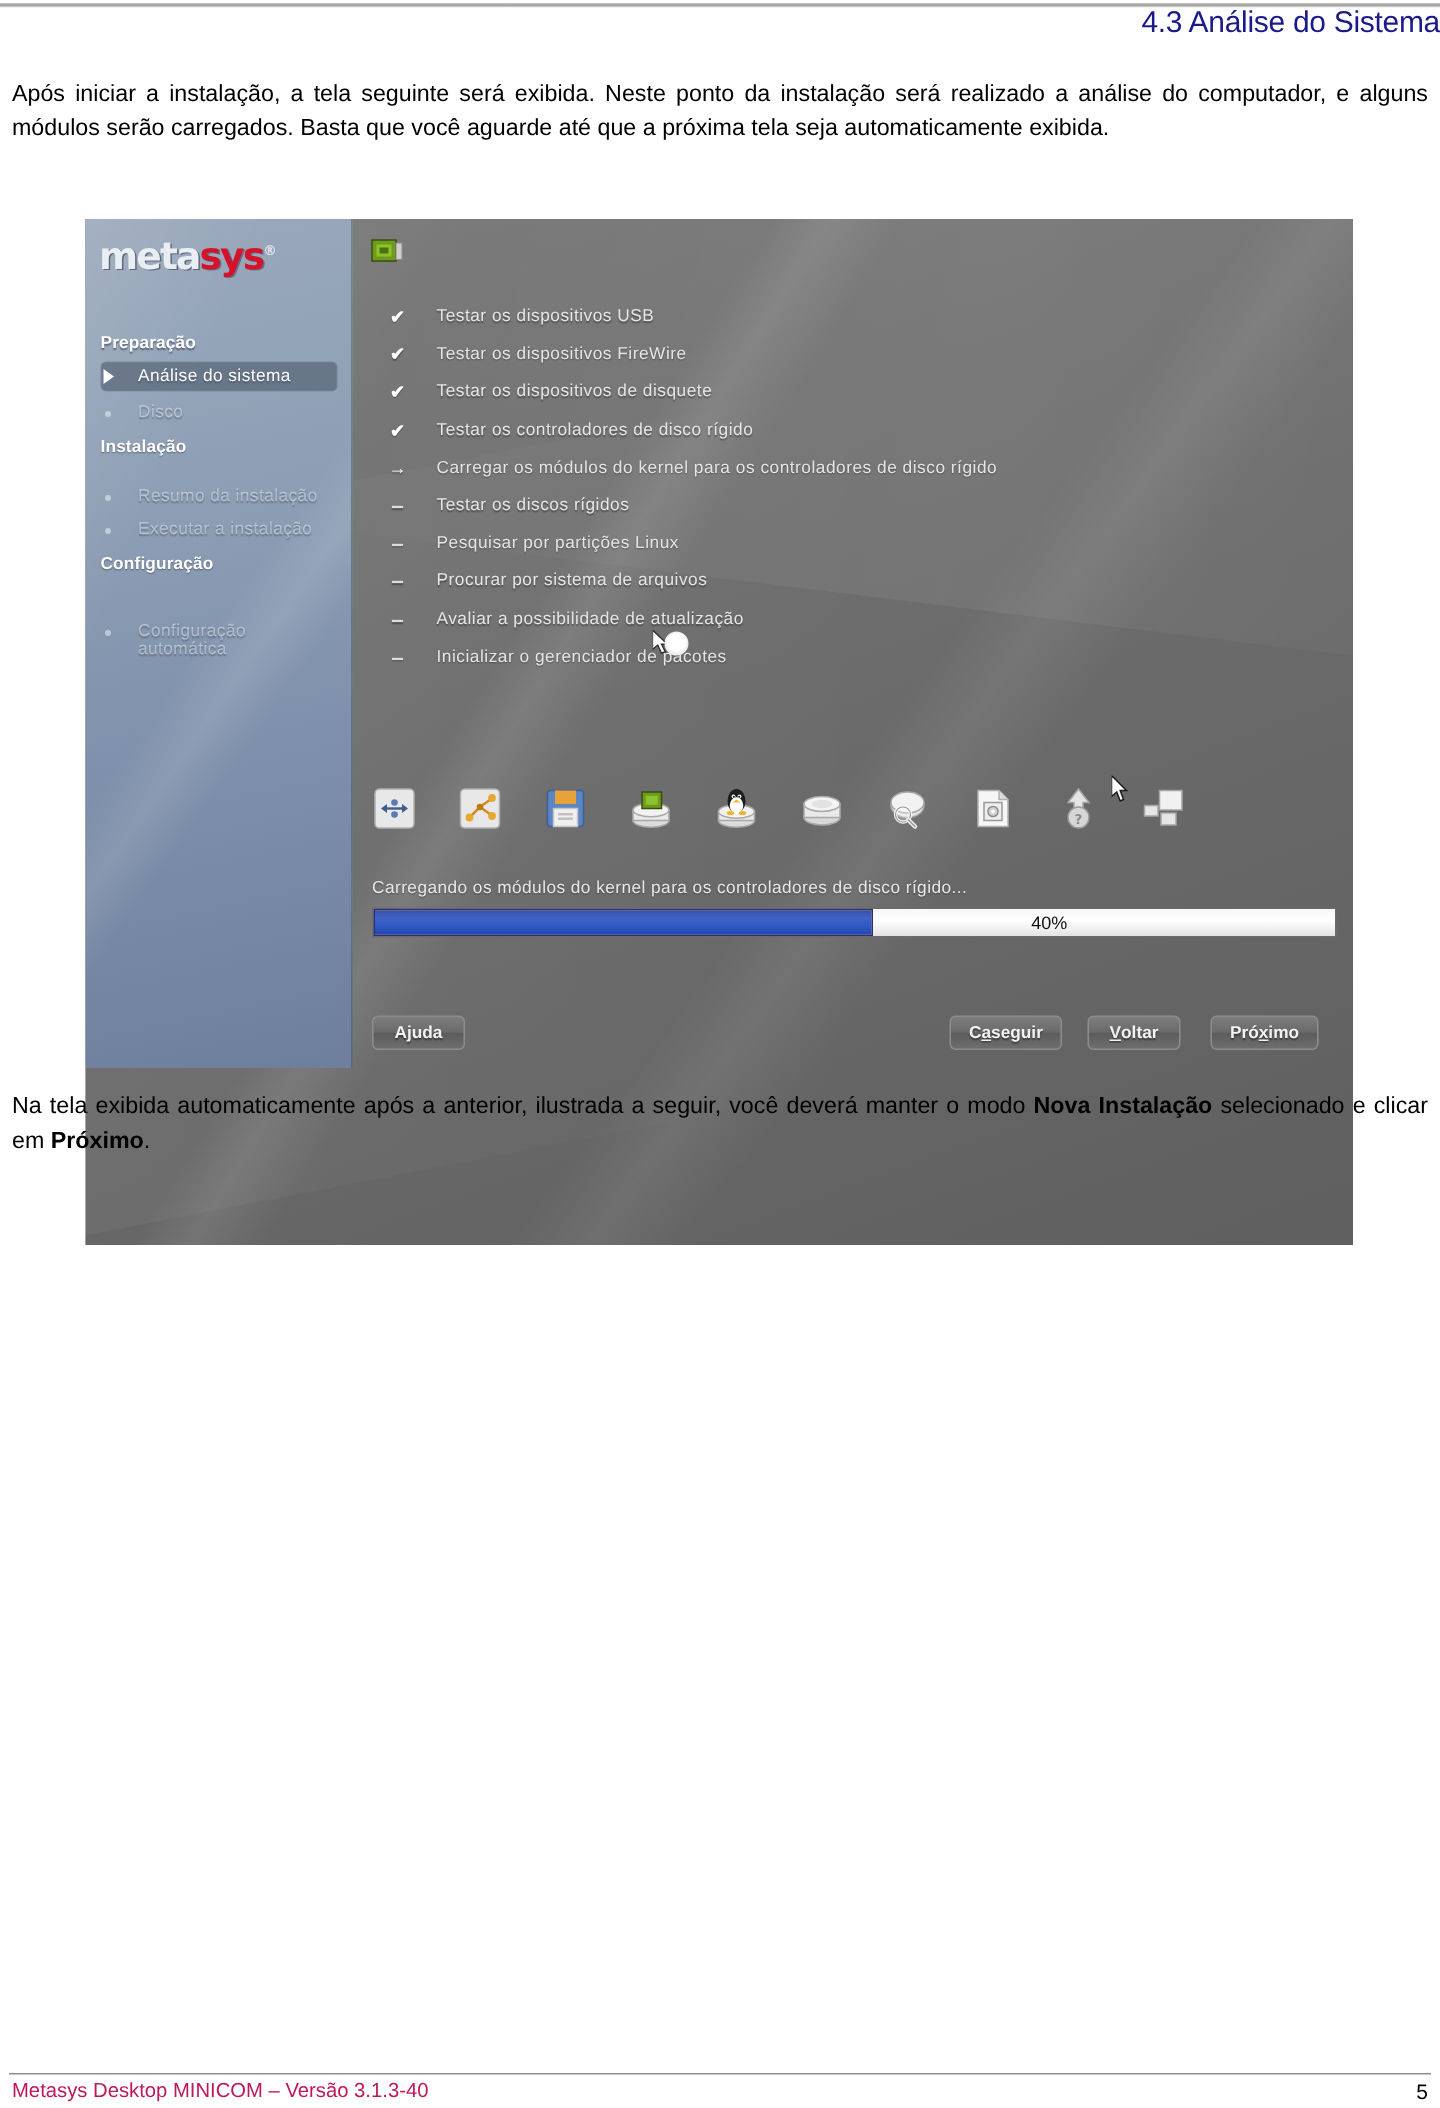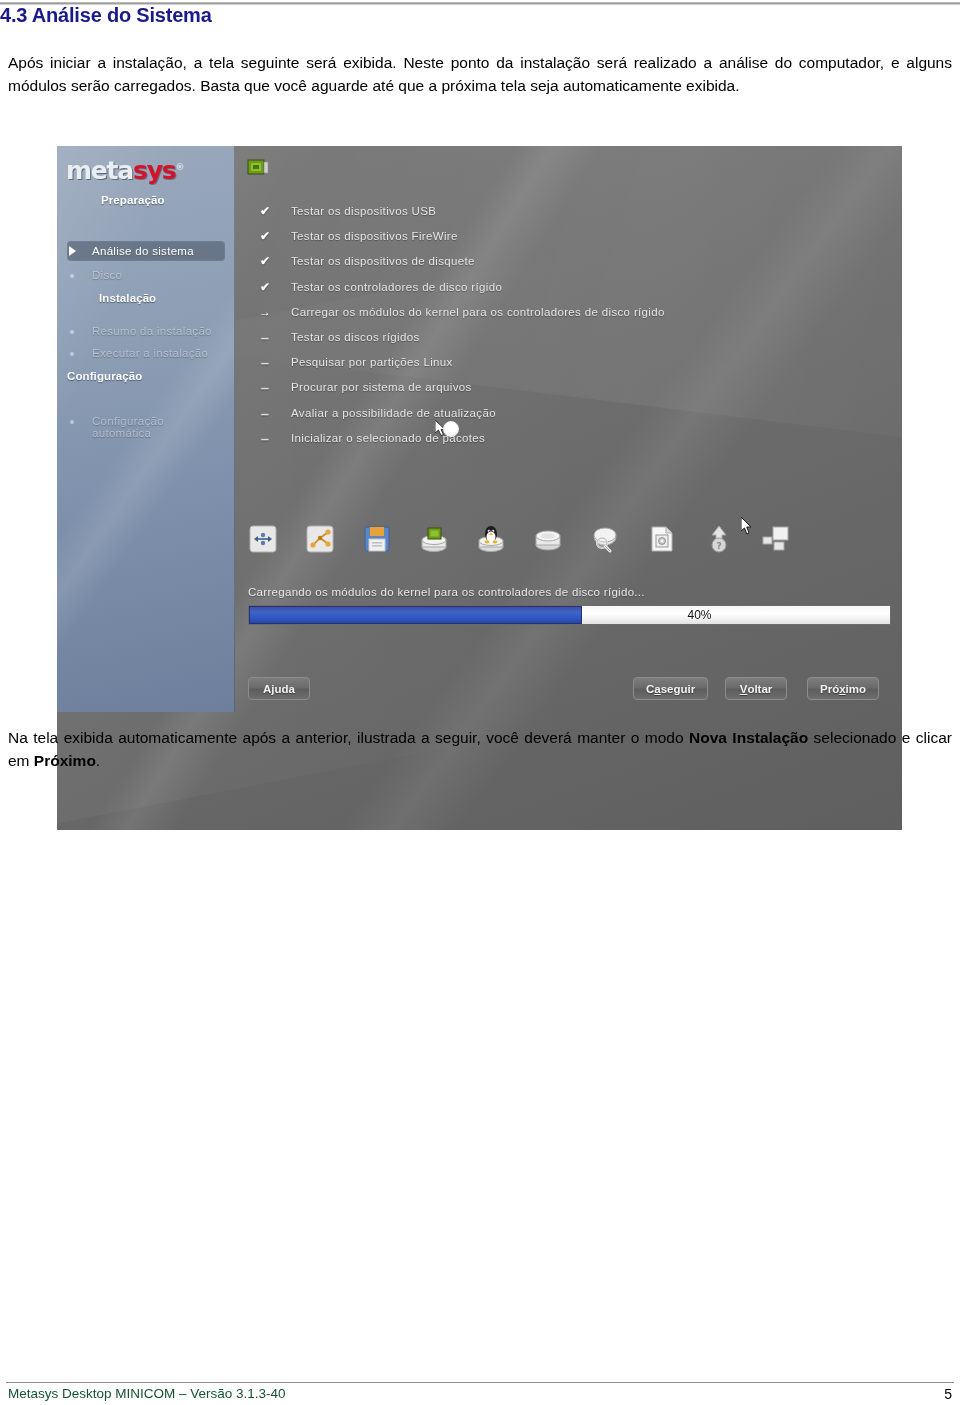--- a/index.html
+++ b/index.html
@@ -21,23 +21,23 @@
     position: absolute;
     left: 0; top: 2px;
     width: 960px; height: 3px;
     background: linear-gradient(to bottom, #c9c9c9, #9d9d9d, #e8e8e8);
   }
 
   .doc-heading {
     position: absolute;
     left: 0; top: 4px;
     width: 960px;
-    text-align: left;
+    text-align: right;
     font-size: 20px;
-    font-weight: bold;
+    font-weight: normal;
     color: #1a1a8c;
     letter-spacing: -0.2px;
   }
 
   .para {
     position: absolute;
     left: 8px;
     width: 944px;
     font-size: 15.5px;
     line-height: 22.5px;
@@ -52,21 +52,21 @@
   .footer-rule {
     position: absolute;
     left: 6px; top: 1382px;
     width: 948px; height: 1px;
     background: #8d8d8d;
   }
   .footer-left {
     position: absolute;
     left: 8px; top: 1386px;
     font-size: 13.5px;
-    color: #14532d;
+    color: #be185d;
   }
   .footer-right {
     position: absolute;
     right: 8px; top: 1386px;
     font-size: 14px;
     color: #000;
   }
 
   
   .shot {
@@ -340,33 +340,33 @@
 <div class="shot">
   <div class="shot-bg"></div>
   <div class="shot-swoosh"></div>
   <div class="shot-swoosh2"></div>
 
   <div class="sidebar">
     <div class="logo">
       <span class="meta">meta</span><span class="sys">sys</span><span class="tm">®</span>
     </div>
 
-    <div class="nav-group" style="top:48px;margin-left:34px;">Preparação</div>
+    <div class="nav-group" style="top:77px;">Preparação</div>
 
     <div class="nav-item active" style="top:95px;">
       <span class="arrow"></span>
       <span class="nav-label">Análise do sistema</span>
     </div>
 
     <div class="nav-item" style="top:121px;">
       <span class="bullet"></span>
       <span class="nav-label">Disco</span>
     </div>
 
-    <div class="nav-group" style="top:146px;margin-left:32px;">Instalação</div>
+    <div class="nav-group" style="top:146px;">Instalação</div>
 
     <div class="nav-item" style="top:177px;">
       <span class="bullet"></span>
       <span class="nav-label">Resumo da instalação</span>
     </div>
 
     <div class="nav-item" style="top:199px;">
       <span class="bullet"></span>
       <span class="nav-label">Executar a instalação</span>
     </div>
@@ -421,21 +421,21 @@
       <div class="task-row">
         <span class="task-mark dash">–</span>
         <span class="task-text">Procurar por sistema de arquivos</span>
       </div>
       <div class="task-row">
         <span class="task-mark dash">–</span>
         <span class="task-text">Avaliar a possibilidade de atualização</span>
       </div>
       <div class="task-row">
         <span class="task-mark dash">–</span>
-        <span class="task-text">Inicializar o selecionado de pacotes</span>
+        <span class="task-text">Inicializar o gerenciador de pacotes</span>
       </div>
     </div>
 
     <div class="cursor-busy" style="left:200px; top:274px;">
       <svg viewBox="0 0 26 20" width="26" height="20">
         <polygon points="0,0 0,13 3.5,10 6,15.5 8.5,14.5 6,9.5 10,9.5" fill="#ffffff" stroke="#2b2b2b" stroke-width="0.9"></polygon>
       </svg>
       <div class="busy-ring"></div>
     </div>
 

